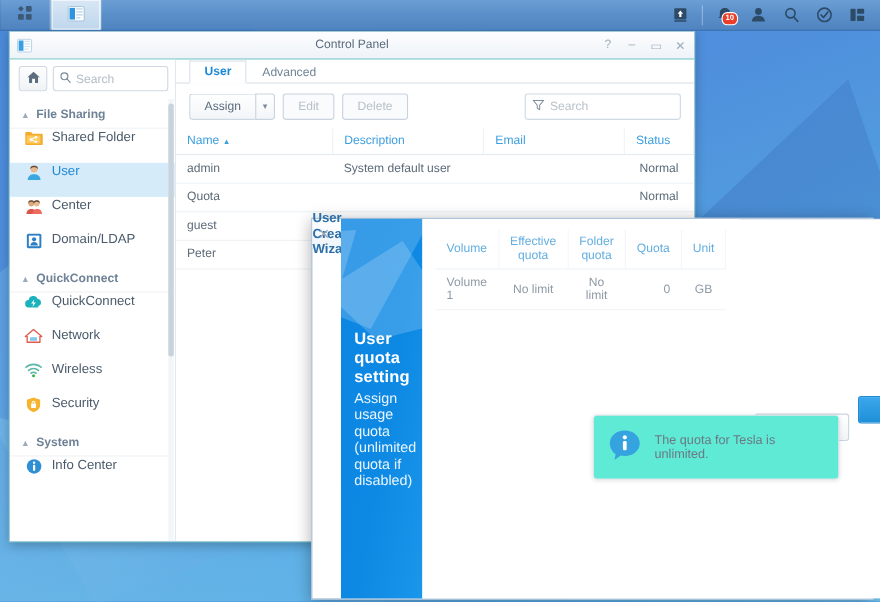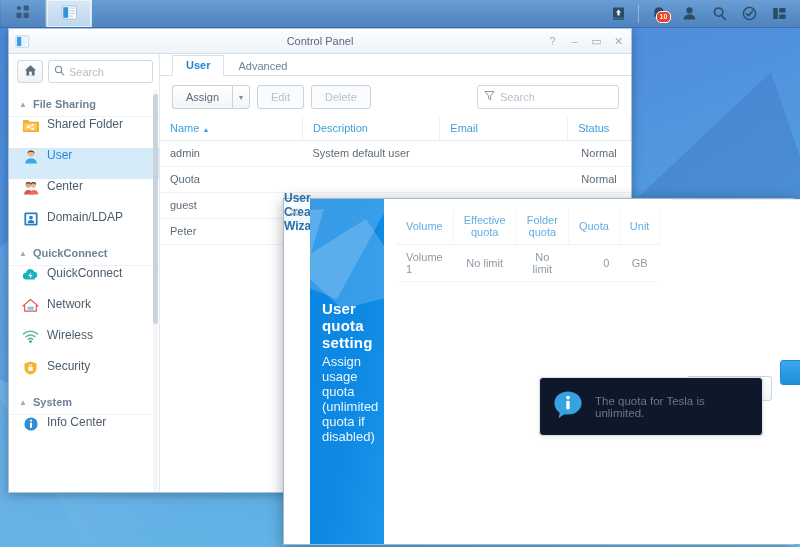--- a/index.html
+++ b/index.html
@@ -206,21 +206,21 @@
     font-weight:normal;font-size:11px;color:#63aee0;text-align:left;
     padding:5px 10px 6px;border-bottom:1px solid #edf3f8;border-right:1px solid #f2f6f9;
   }
   table.qgrid th.ar{text-align:right;}
   table.qgrid th.ac{text-align:center;}
   table.qgrid td{font-size:11px;color:#8e9aa6;padding:6px 10px;border-bottom:1px solid #f2f6f9;}
   table.qgrid td.ar{text-align:right;}
   table.qgrid td.ac{text-align:center;}
   #tipbox{
     position:absolute;left:155px;top:178px;width:198px;
-    background:#0f172a;border:1px solid #dde5ec;border-radius:4px;
+    background:#5eead4;border:1px solid #dde5ec;border-radius:4px;
     box-shadow:0 1px 4px rgba(0,0,0,.10);
     display:flex;align-items:center;gap:11px;padding:11px 12px;
   }
   #tipbox .msg{font-size:11.5px;color:#6b7885;}
   #wiz-foot{
     flex:0 0 44px;border-top:1px solid #e6ecf2;background:#fff;
     display:flex;align-items:center;padding:0 14px;gap:8px;
   }
   .wbtn-sec{
     height:23px;min-width:56px;padding:0 14px;border:1px solid #cbd5df;border-radius:3px;

